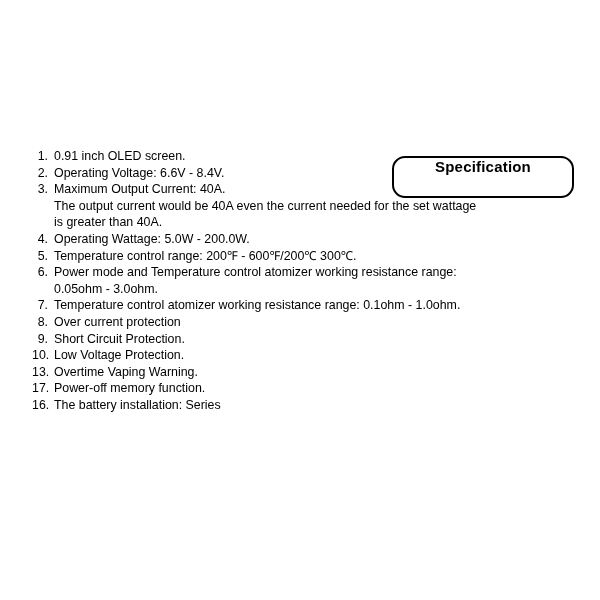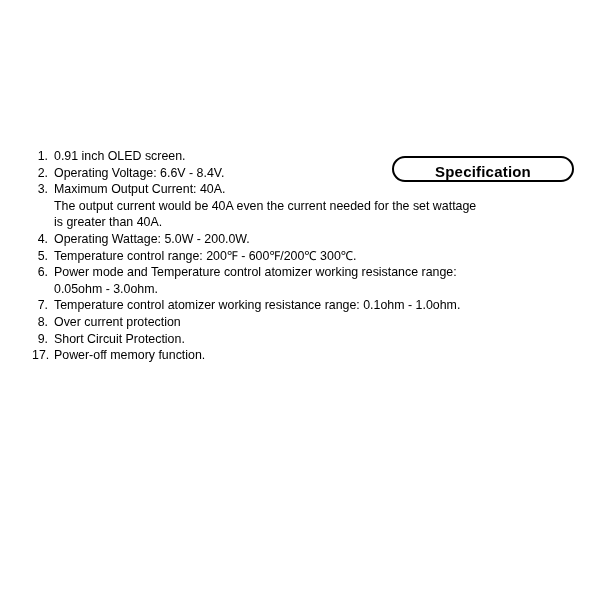--- a/index.html
+++ b/index.html
@@ -17,26 +17,26 @@
   .page {
     position: relative;
     width: 600px;
     height: 600px;
   }
   .spec-badge {
     position: absolute;
     top: 156px;
     left: 392px;
     width: 182px;
-    height: 26px;
+    height: 42px;
     border: 2px solid #000000;
     border-radius: 13px;
     background: #ffffff;
     display: flex;
-    align-items: flex-end;
+    align-items: flex-start;
     justify-content: center;
     box-sizing: border-box;
   }
   .spec-badge span {
     font-size: 15px;
     font-weight: bold;
     letter-spacing: 0.2px;
   }
   .spec-list {
     position: absolute;
@@ -115,25 +115,37 @@
     <div class="spec-item">
       <span class="spec-num">8.</span>
       <span class="spec-text">Over current protection</span>
     </div>
 
     <div class="spec-item">
       <span class="spec-num">9.</span>
       <span class="spec-text">Short Circuit Protection.</span>
     </div>
 
+    <div class="spec-item">
+      <span class="spec-num">10.</span>
+      <span class="spec-text">Low Voltage Protection.</span>
+    </div>
 
 
 
+    <div class="spec-item">
+      <span class="spec-num">13.</span>
+      <span class="spec-text">Overtime Vaping Warning.</span>
+    </div>
 
     <div class="spec-item">
       <span class="spec-num">17.</span>
       <span class="spec-text">Power-off memory function.</span>
     </div>
 
 
+    <div class="spec-item">
+      <span class="spec-num">16.</span>
+      <span class="spec-text">The battery installation: Series</span>
+    </div>
 
   </div>
 </div>
 
 </body></html>

